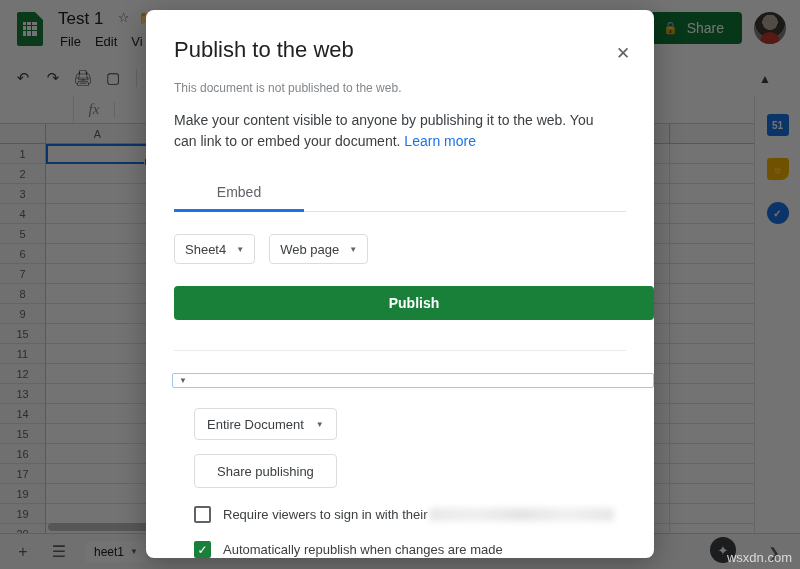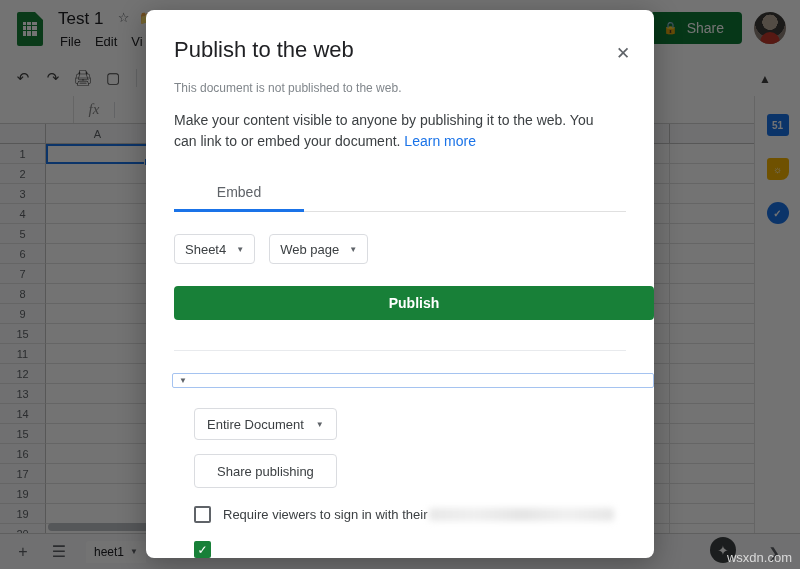--- a/index.html
+++ b/index.html
@@ -675,15 +675,16 @@
       <button class="start-pub-btn">Share publishing</button>
     </div>
     <div class="check-row">
       <div class="cb cb-off"></div>
       <div>
         <span>Require viewers to sign in with their</span><span class="blurred" style="width:185px">&nbsp;</span>
       </div>
     </div>
     <div class="check-row">
       <div class="cb cb-on">✓</div>
+      <span>Automatically republish when changes are made</span>
     </div>
   </div>
 </div>
 
 </body></html>

